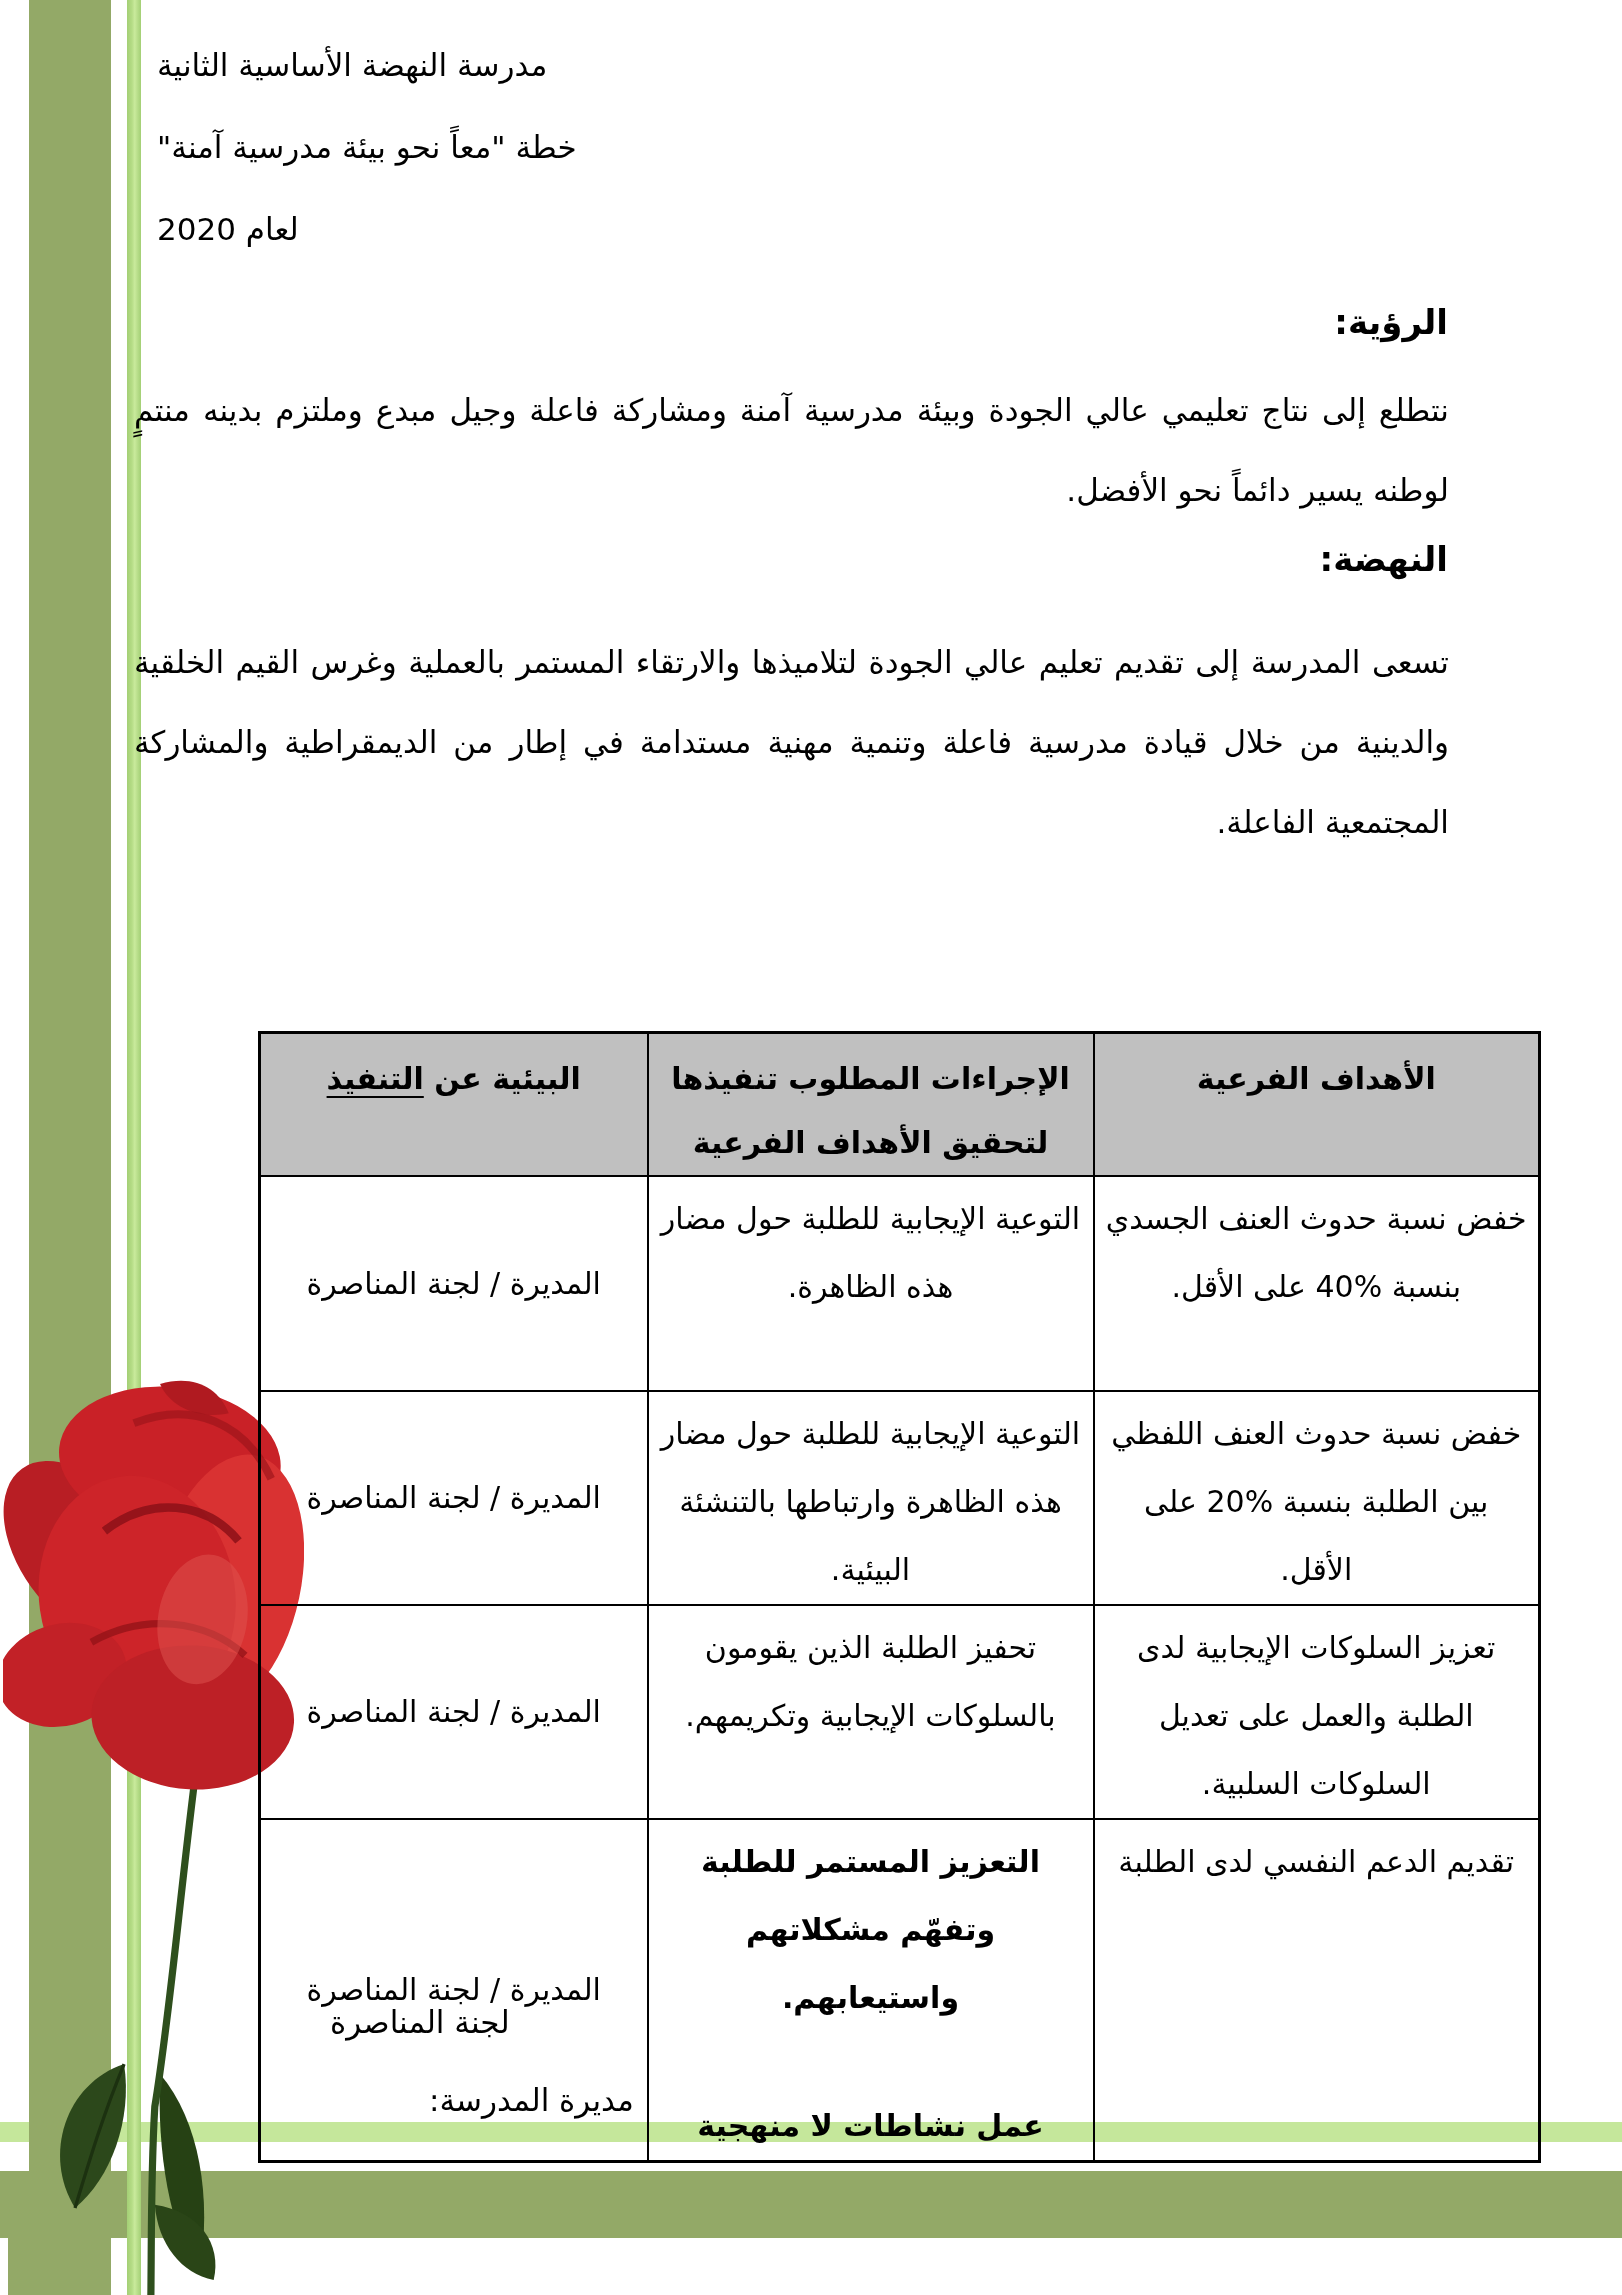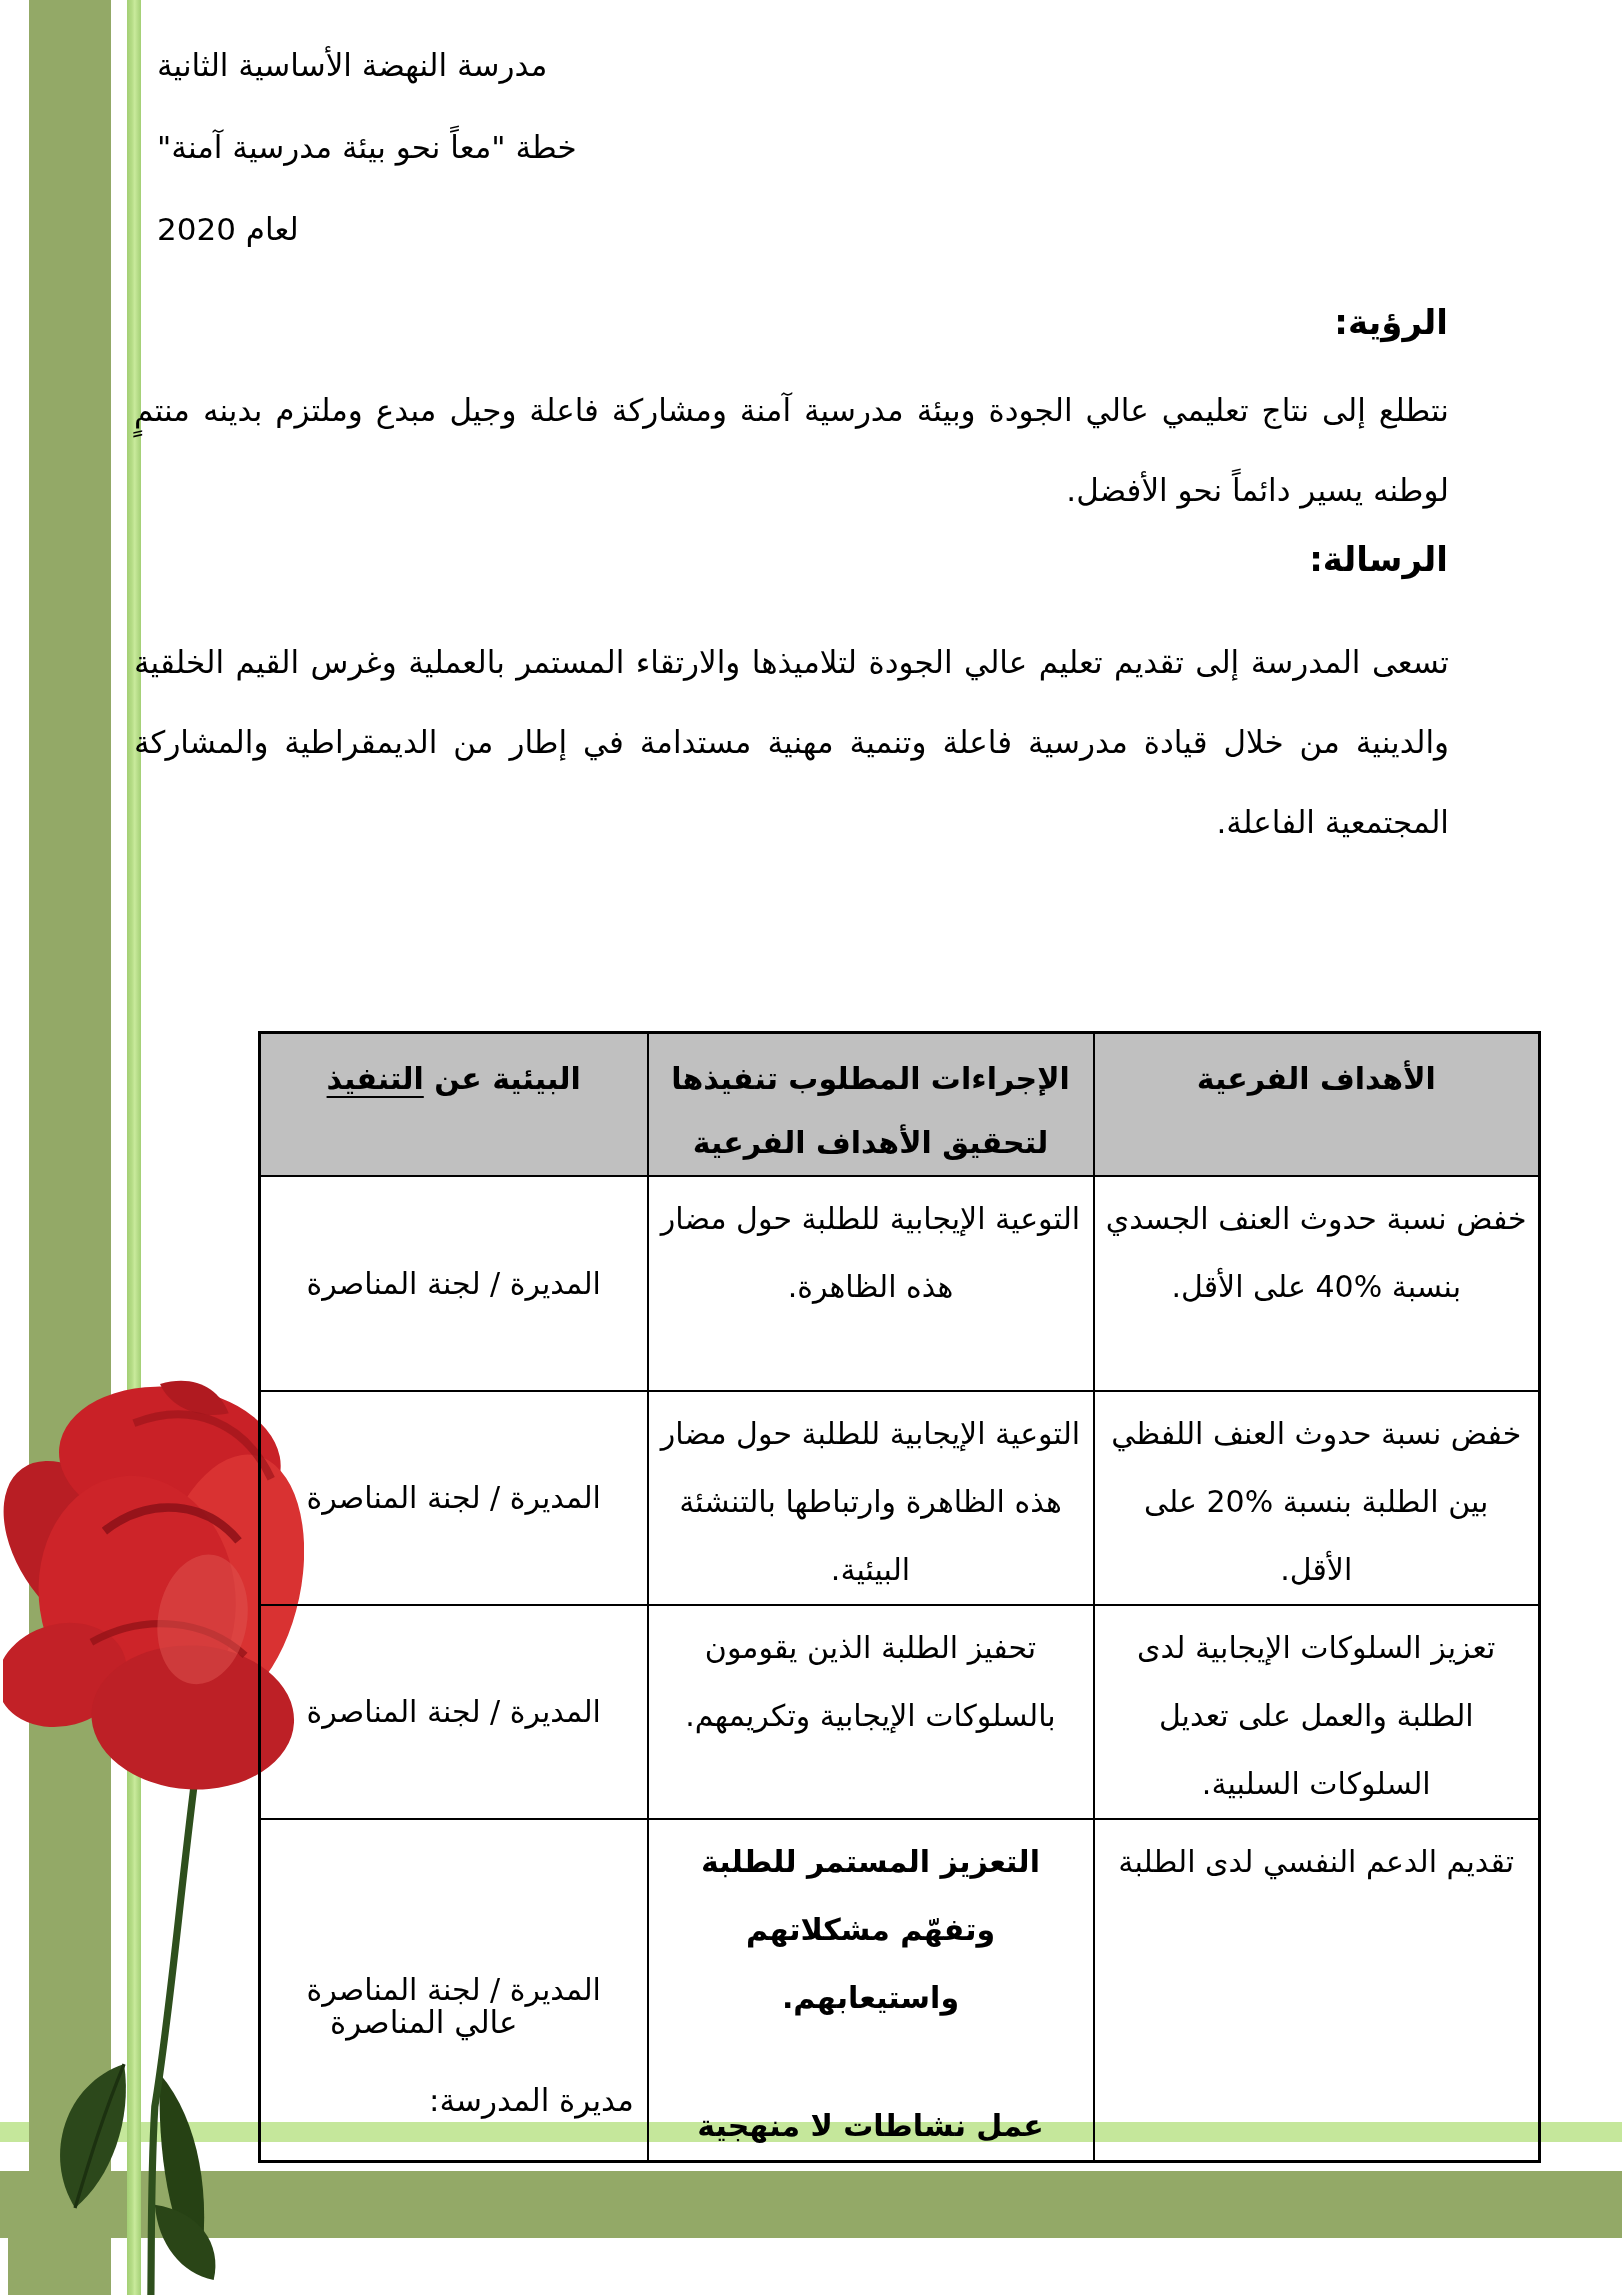--- a/index.html
+++ b/index.html
@@ -98,21 +98,21 @@
 
   <div class="title-block">
     <div>مدرسة النهضة الأساسية الثانية</div>
     <div>خطة "معاً نحو بيئة مدرسية آمنة"</div>
     <div>لعام 2020</div>
   </div>
 
   <div class="sec-heading vision-h">الرؤية:</div>
   <div class="para vision-p">نتطلع إلى نتاج تعليمي عالي الجودة وبيئة مدرسية آمنة ومشاركة فاعلة وجيل مبدع وملتزم بدينه منتمٍ لوطنه يسير دائماً نحو الأفضل.</div>
 
-  <div class="sec-heading mission-h">الرسالة:</div>
+  <div class="sec-heading mission-h">النهضة:</div>
   <div class="para mission-p">تسعى المدرسة إلى تقديم تعليم عالي الجودة لتلاميذها والارتقاء المستمر بالعملية وغرس القيم الخلقية والدينية من خلال قيادة مدرسية فاعلة وتنمية مهنية مستدامة في إطار من الديمقراطية والمشاركة المجتمعية الفاعلة.</div>
 
   <table class="plan-table" dir="rtl">
     <colgroup>
         <col class="c-goal">
         <col class="c-action">
         <col class="c-resp">
       </colgroup>
     <tbody>
       <tr class="hrow">
@@ -139,18 +139,18 @@
         <td>تقديم الدعم النفسي لدى الطلبة</td>
         <td class="bold-cell">
           <div>التعزيز المستمر للطلبة وتفهّم مشكلاتهم واستيعابهم.</div>
           <div class="action2">عمل نشاطات لا منهجية</div>
         </td>
         <td class="resp">المديرة / لجنة المناصرة</td>
       </tr>
     </tbody>
   </table>
 
-  <div class="committee">عالي المناصرة</div>
+  <div class="committee">لجنة المناصرة</div>
   <div class="principal">مديرة المدرسة:</div>
 
 
 </div>
 
 
 </body></html>

